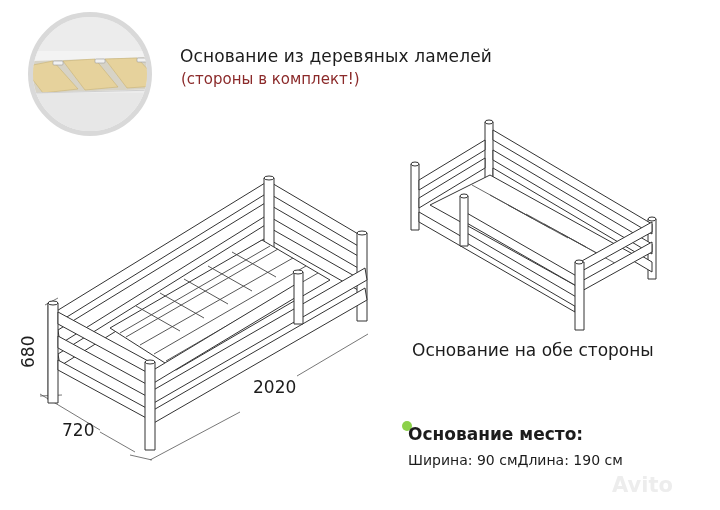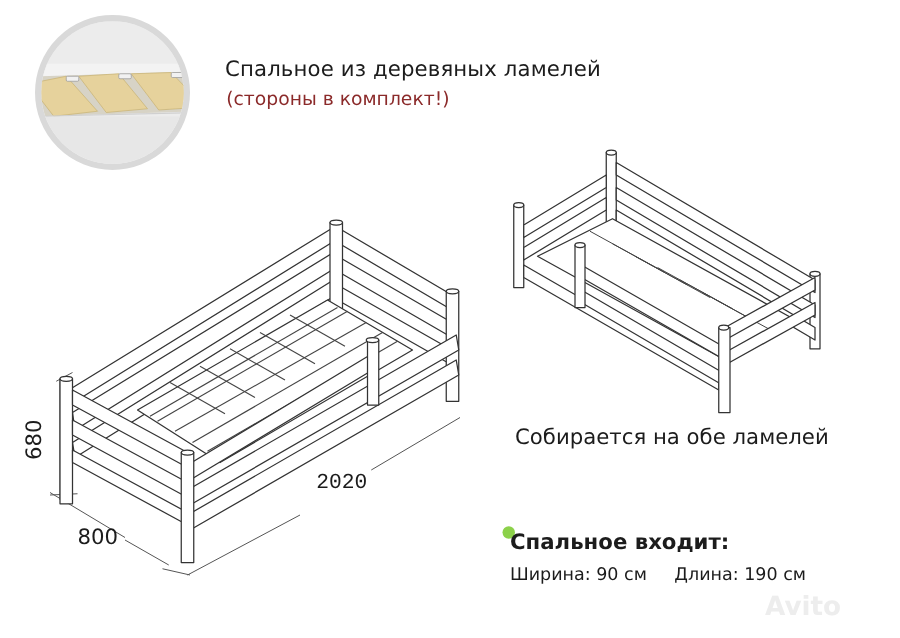--- a/index.html
+++ b/index.html
@@ -23,25 +23,25 @@
   }
   .sleep-title {
     left: 408px; top: 424px; font-size: 17px; font-weight: bold; color: #1c1c1c; white-space: nowrap;
   }
   .green-dot {
     left: 402px; top: 421px; width: 10px; height: 10px; border-radius: 50%; background: #8cd14a;
   }
   .sleep-dims {
     left: 408px; top: 452px; font-size: 14px; color: #1c1c1c; white-space: nowrap;
   }
-  .sleep-dims span + span { margin-left: 22px; }
+  .sleep-dims span + span { }
   .dim-label { font-size: 17px; color: #1c1c1c; white-space: nowrap; }
   .dim-680 { left: 18px; top: 338px; transform: rotate(-90deg); transform-origin: left top; top: 368px; }
   .dim-920 { left: 62px; top: 420px; }
-  .dim-2020 { left: 253px; top: 377px; font-family: Liberation Mono, monospace; }
+  .dim-2020 { left: 253px; top: 377px; }
   .watermark {
     left: 612px; top: 473px; font-size: 21px; font-weight: bold; color: #ededed;
     letter-spacing: 0px; white-space: nowrap;
   }
   svg { position: absolute; left: 0; top: 0; }
 </style>
 </head>
 <body>
 
 <div class="abs slat-circle">
@@ -57,21 +57,21 @@
     <g fill="#f1f1f1" stroke="#9a9a9a" stroke-width="0.6">
       <rect x="20" y="44" width="10" height="4" rx="1"></rect>
       <rect x="62" y="42" width="10" height="4" rx="1"></rect>
       <rect x="104" y="41" width="10" height="4" rx="1"></rect>
     </g>
     <rect x="0" y="76" width="124" height="40" fill="#e7e7e7"></rect>
     <line x1="0" y1="76" x2="124" y2="73" stroke="#d0d0d0" stroke-width="1"></line>
   </svg>
 </div>
 
-<div class="abs title-main">Спальное из деревяных ламелей</div>
+<div class="abs title-main">Основание из деревяных ламелей</div>
 <div class="abs title-sub">(стороны в комплект!)</div>
 
 <svg width="720" height="510" viewBox="0 0 720 510">
   <g fill="none" stroke="#333" stroke-width="1" stroke-linejoin="round">
 
     <g stroke="#555" stroke-width="0.8">
       <line x1="45" y1="305" x2="58" y2="298"></line>
       <line x1="48" y1="303" x2="48" y2="400"></line>
       <line x1="40" y1="396" x2="62" y2="395"></line>
       <line x1="40" y1="394" x2="100" y2="430"></line>
@@ -151,24 +151,24 @@
     <rect x="575" y="262" width="9" height="68" fill="#fff"></rect>
     <ellipse cx="415" cy="164" rx="4" ry="2" fill="#fff"></ellipse>
     <ellipse cx="489" cy="122" rx="4" ry="2" fill="#fff"></ellipse>
     <ellipse cx="652" cy="219" rx="4" ry="2" fill="#fff"></ellipse>
     <ellipse cx="579" cy="262" rx="4" ry="2" fill="#fff"></ellipse>
     <ellipse cx="464" cy="196" rx="4" ry="2" fill="#fff"></ellipse>
   </g>
 </svg>
 
 <div class="abs dim-label dim-680">680</div>
-<div class="abs dim-label dim-920">800</div>
+<div class="abs dim-label dim-920">720</div>
 <div class="abs dim-label dim-2020">2020</div>
 
-<div class="abs assemble">Собирается на обе ламелей</div>
+<div class="abs assemble">Основание на обе стороны</div>
 
 <div class="abs green-dot"></div>
-<div class="abs sleep-title">Спальное входит:</div>
+<div class="abs sleep-title">Основание место:</div>
 <div class="abs sleep-dims">
   <span>Ширина: 90 см</span><span>Длина: 190 см</span>
 </div>
 
 <div class="abs watermark">Avito</div>
 
 </body></html>

